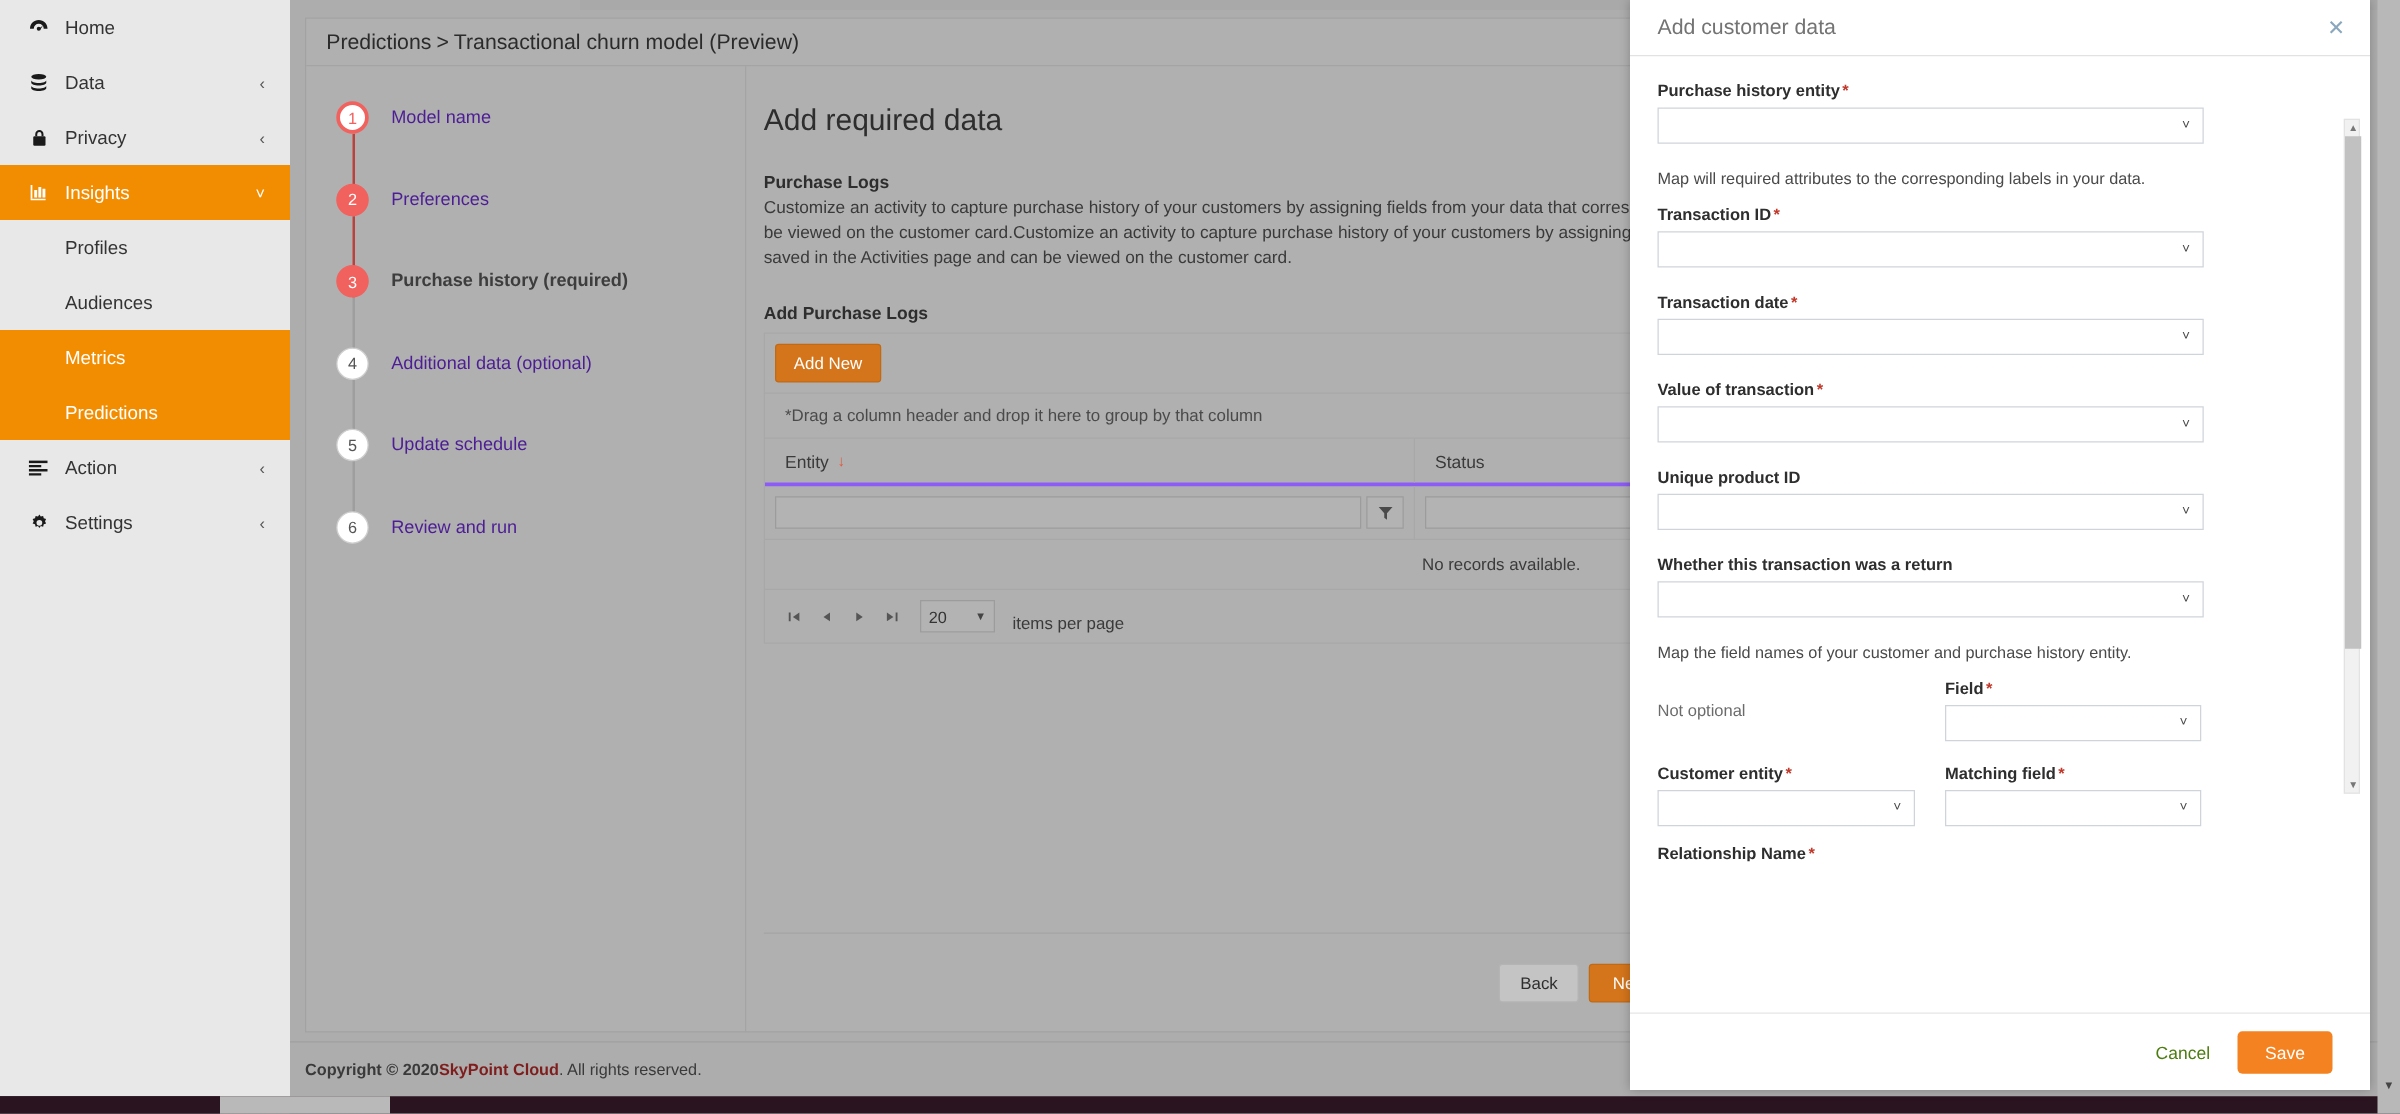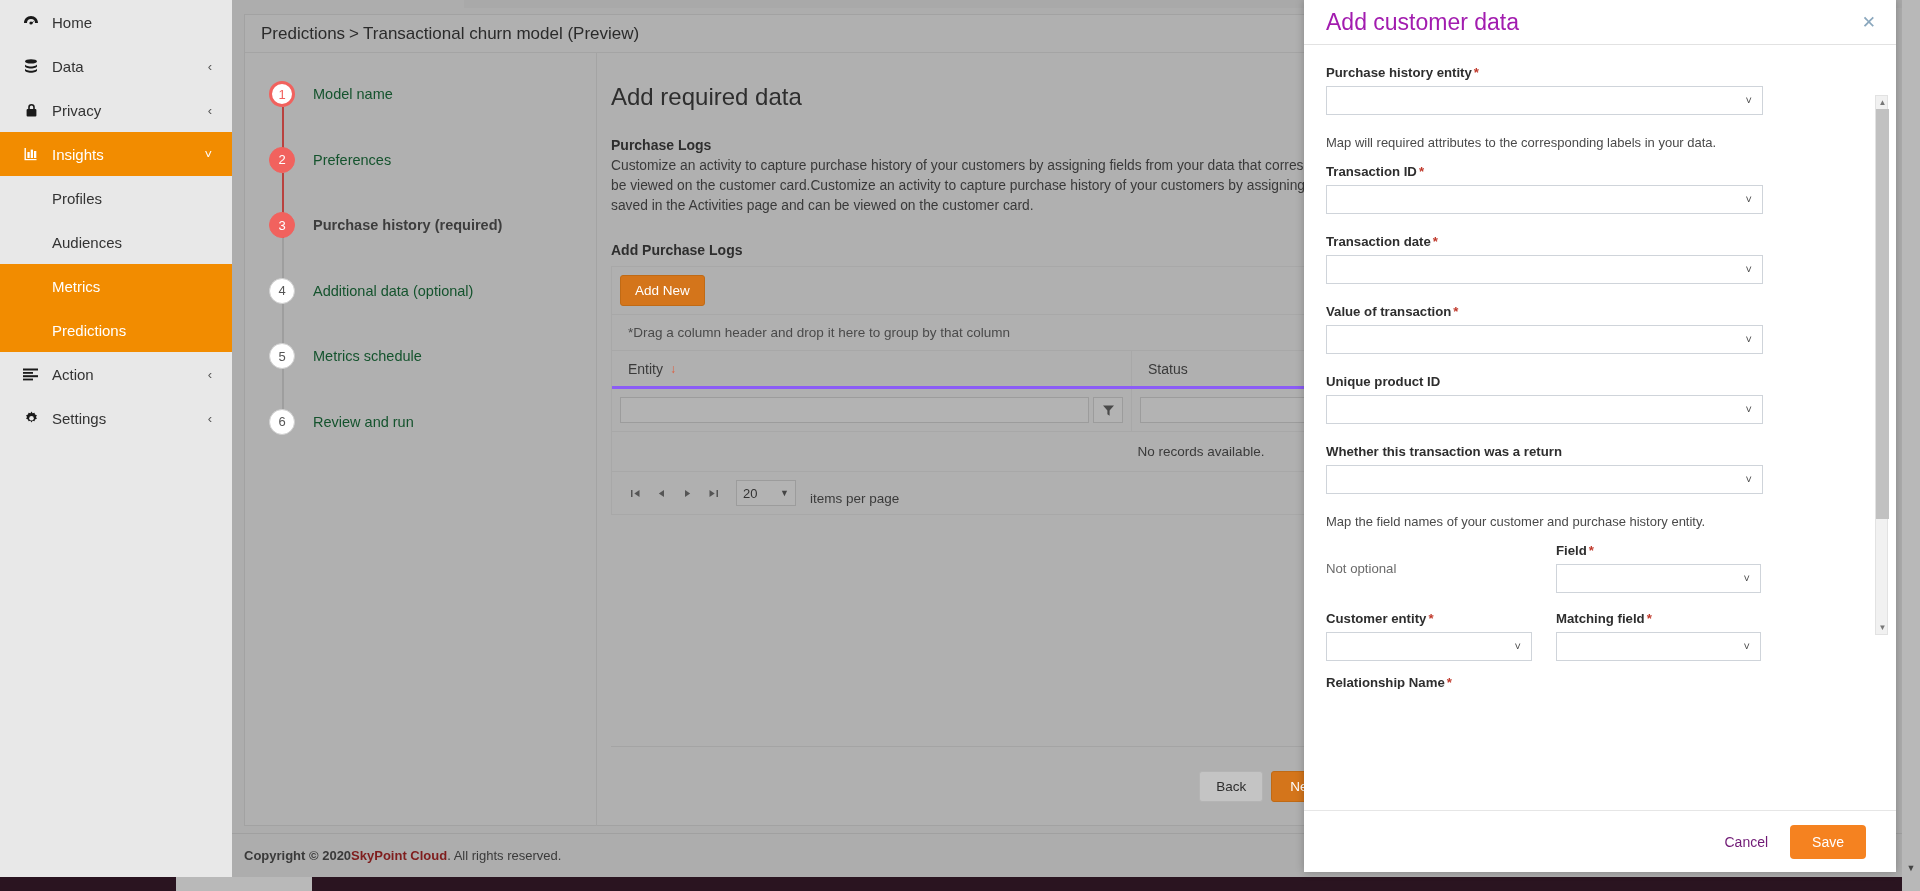--- a/index.html
+++ b/index.html
@@ -120,21 +120,21 @@
     position: absolute;
     left: 36.5px; top: 26px;
     width: 2px; height: 65px;
     background: #9e9e9e;
     z-index: 1;
   }
   .step-line.red { background: #b9423f; }
   .step-label {
     margin-left: 18px;
     font-size: 14.5px;
-    color: #14532d;
+    color: #4c1d95;
     line-height: 26px;
     white-space: nowrap;
   }
   .step-label.strong { color: #3d3d3d; font-weight: bold; }
 
   
   .main-pane {
     flex: 1 1 auto;
     padding: 30px 0 0 14px;
     position: relative;
@@ -277,21 +277,21 @@
     z-index: 40;
     display: flex; flex-direction: column;
     box-shadow: 0 0 8px rgba(0,0,0,0.25);
   }
   .modal-head {
     height: 45px;
     display: flex; align-items: center; justify-content: space-between;
     padding: 0 20px 0 22px;
     border-bottom: 1px solid #e2e2e2;
   }
-  .modal-title { font-size: 23px; color: #a21caf; }
+  .modal-title { font-size: 17px; color: #737373; }
   .modal-close {
     font-size: 17px; color: #8aa7bd; cursor: pointer; line-height: 1;
   }
   .modal-body {
     flex: 1 1 auto;
     padding: 20px 30px 10px 22px;
     overflow: hidden;
     position: relative;
   }
   .fld { margin-bottom: 20px; }
@@ -340,21 +340,21 @@
 
   .modal-foot {
     height: 62px;
     border-top: 1px solid #e6e6e6;
     display: flex; align-items: center; justify-content: flex-end;
     gap: 16px;
     padding-right: 30px;
   }
   .btn-cancel {
     background: transparent; border: none;
-    font-size: 14px; color: #701a75; cursor: pointer;
+    font-size: 14px; color: #4d7c0f; cursor: pointer;
     padding: 8px 6px;
   }
   .btn-save {
     background: #f58220; color: #ffffff;
     border: none; border-radius: 4px;
     padding: 9px 22px; font-size: 14px; cursor: pointer;
   }
 
   
   .page-scroll {
@@ -500,21 +500,21 @@
 
           <div class="step">
             <div class="step-line"></div>
             <div class="step-dot">4</div>
             <div class="step-label">Additional data (optional)</div>
           </div>
 
           <div class="step">
             <div class="step-line"></div>
             <div class="step-dot">5</div>
-            <div class="step-label">Metrics schedule</div>
+            <div class="step-label">Update schedule</div>
           </div>
 
           <div class="step">
             <div class="step-dot">6</div>
             <div class="step-label">Review and run</div>
           </div>
         </div>
 
         <div class="main-pane">
 

